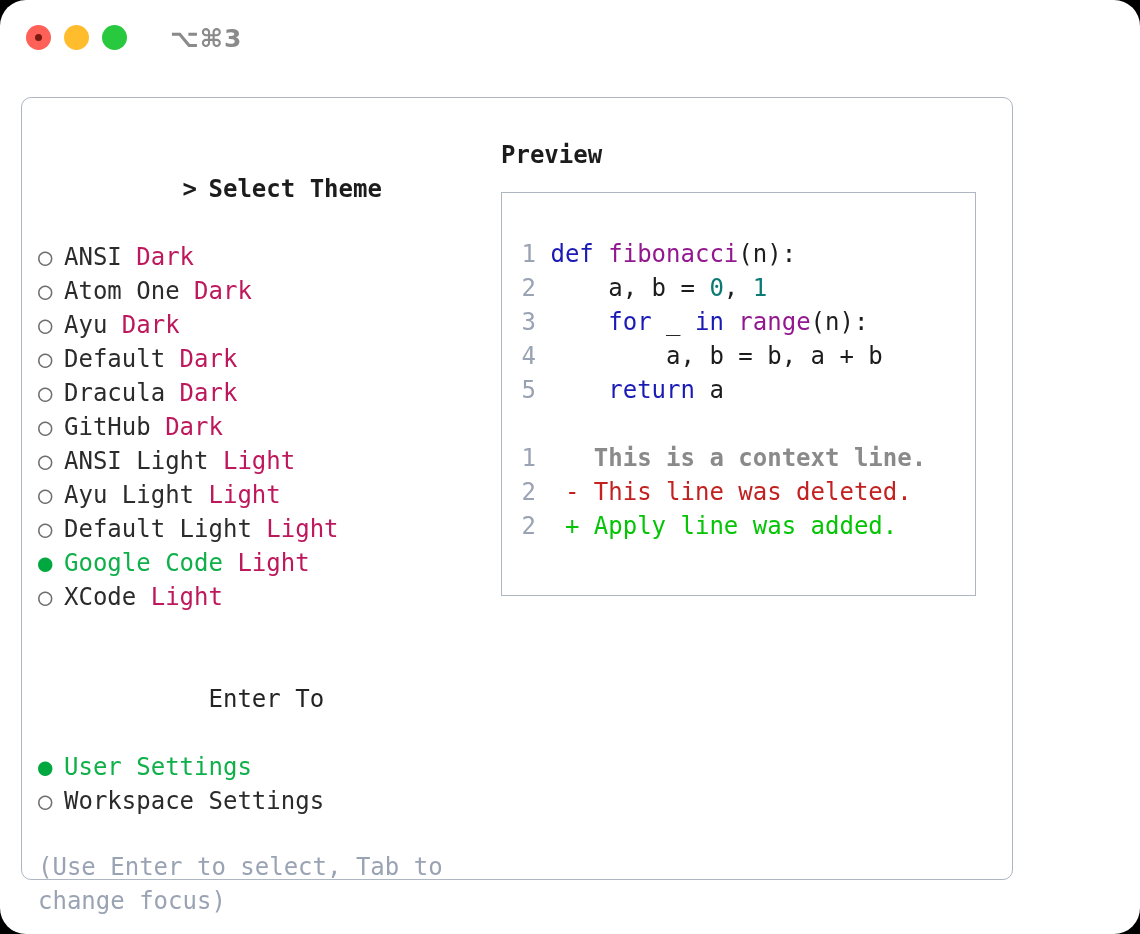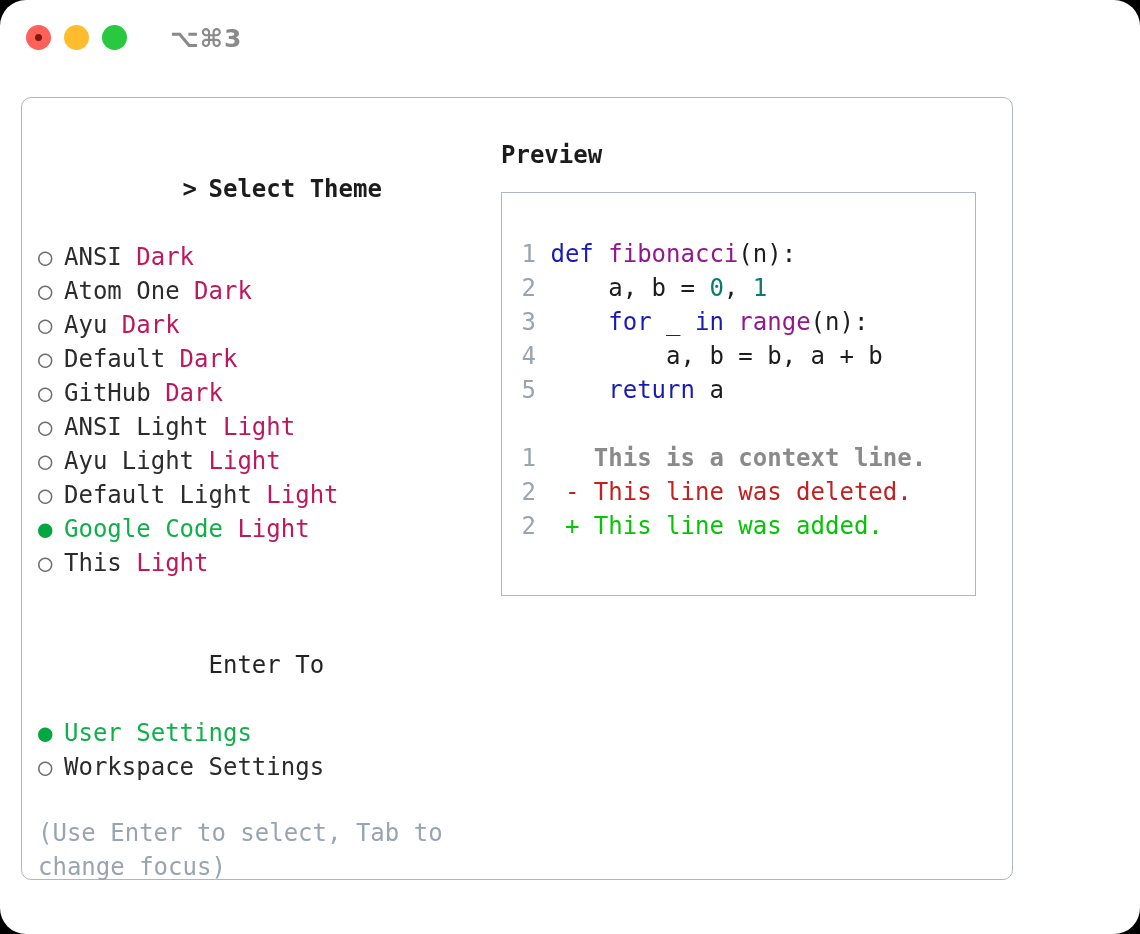--- a/index.html
+++ b/index.html
@@ -206,26 +206,27 @@
 
         <div class="section-head">
           <span class="prefix">&gt;</span><span>Select Theme</span>
         </div>
 
         <div id="theme-options">
             <div class="opt-row"><span class="bullet">○</span><span class="opt-label">ANSI</span><span class="opt-tag"> Dark</span></div>
             <div class="opt-row"><span class="bullet">○</span><span class="opt-label">Atom One</span><span class="opt-tag"> Dark</span></div>
             <div class="opt-row"><span class="bullet">○</span><span class="opt-label">Ayu</span><span class="opt-tag"> Dark</span></div>
             <div class="opt-row"><span class="bullet">○</span><span class="opt-label">Default</span><span class="opt-tag"> Dark</span></div>
+            <div class="opt-row"><span class="bullet">○</span><span class="opt-label">Dracula</span><span class="opt-tag"> Dark</span></div>
             <div class="opt-row"><span class="bullet">○</span><span class="opt-label">GitHub</span><span class="opt-tag"> Dark</span></div>
             <div class="opt-row"><span class="bullet">○</span><span class="opt-label">ANSI Light</span><span class="opt-tag"> Light</span></div>
             <div class="opt-row"><span class="bullet">○</span><span class="opt-label">Ayu Light</span><span class="opt-tag"> Light</span></div>
             <div class="opt-row"><span class="bullet">○</span><span class="opt-label">Default Light</span><span class="opt-tag"> Light</span></div>
             <div class="opt-row selected"><span class="bullet">●</span><span class="opt-label">Google Code</span><span class="opt-tag"> Light</span></div>
-            <div class="opt-row"><span class="bullet">○</span><span class="opt-label">This</span><span class="opt-tag"> Light</span></div>
+            <div class="opt-row"><span class="bullet">○</span><span class="opt-label">XCode</span><span class="opt-tag"> Light</span></div>
           </div>
 
         <div class="spacer-row"></div>
 
         <div class="section-head unfocused">
           <span class="prefix"> </span><span>Enter To</span>
         </div>
 
         <div id="apply-options">
             <div class="opt-row selected"><span class="bullet">●</span><span class="opt-label">User Settings</span></div>
@@ -243,20 +244,20 @@
               <div class="code-line"><span class="lnum">1</span><span class="code-body"> <span class="tok-kw">def </span><span class="tok-fn">fibonacci</span><span class="tok-plain">(n):</span></span></div>
               <div class="code-line"><span class="lnum">2</span><span class="code-body"> <span class="tok-plain">    a, b = </span><span class="tok-num">0</span><span class="tok-plain">, </span><span class="tok-num">1</span></span></div>
               <div class="code-line"><span class="lnum">3</span><span class="code-body"> <span class="tok-plain">    </span><span class="tok-kw">for</span><span class="tok-plain"> _ </span><span class="tok-kw">in</span><span class="tok-plain"> </span><span class="tok-fn">range</span><span class="tok-plain">(n):</span></span></div>
               <div class="code-line"><span class="lnum">4</span><span class="code-body"> <span class="tok-plain">        a, b = b, a + b</span></span></div>
               <div class="code-line"><span class="lnum">5</span><span class="code-body"> <span class="tok-plain">    </span><span class="tok-kw">return</span><span class="tok-plain"> a</span></span></div>
             </div>
           <div class="diff-gap"></div>
           <div id="diff-lines">
               <div class="code-line"><span class="lnum">1</span><span class="diff-ctx">    This is a context line.</span></div>
               <div class="code-line"><span class="lnum">2</span><span class="diff-del">  - This line was deleted.</span></div>
-              <div class="code-line"><span class="lnum">2</span><span class="diff-add">  + This line was added.</span></div>
+              <div class="code-line"><span class="lnum">2</span><span class="diff-add">  + Apply line was added.</span></div>
             </div>
         </div>
       </div>
 
     </div>
   </div>
 </div>
 
 </body></html>

